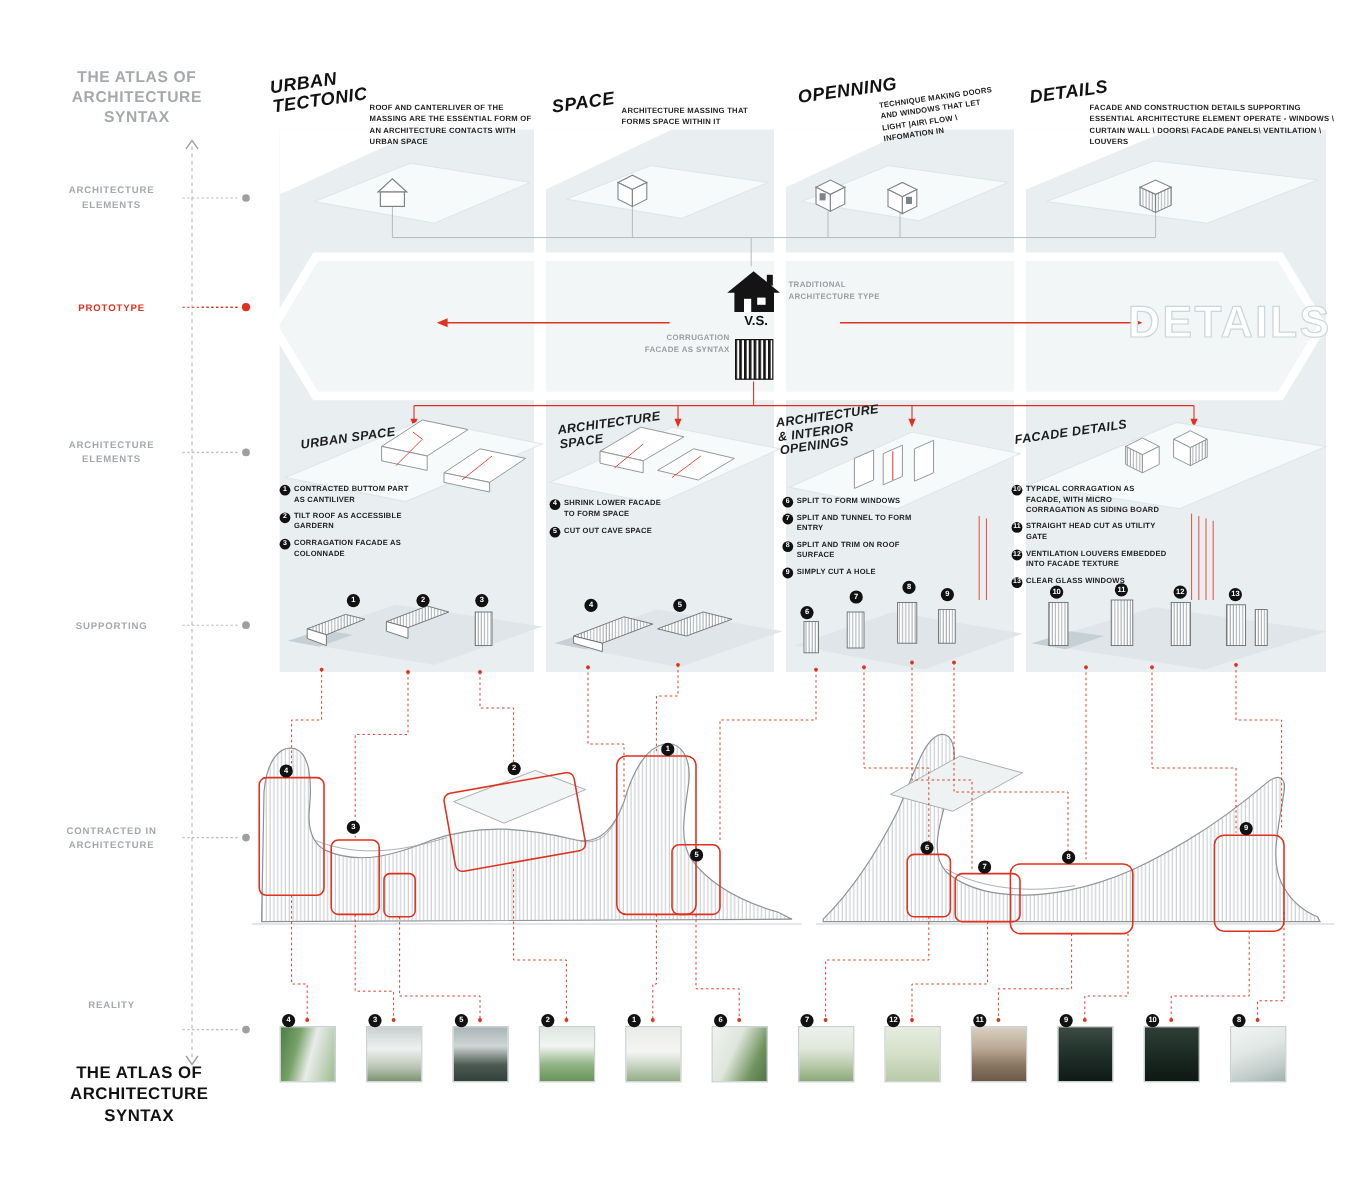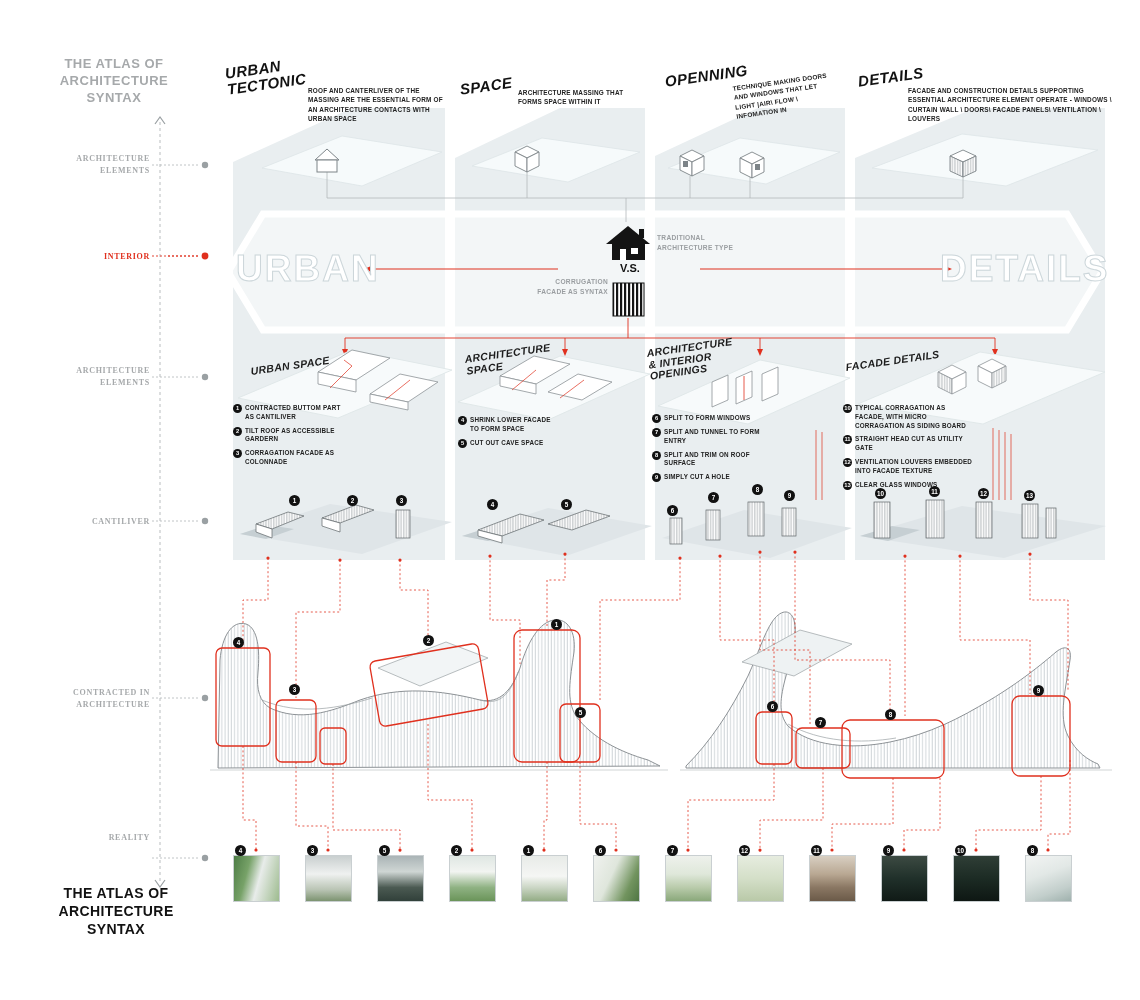--- a/index.html
+++ b/index.html
@@ -4,22 +4,22 @@
 <style>
   * { margin:0; padding:0; box-sizing:border-box; }
   html,body { width:1140px; height:1000px; background:#fff; font-family:"Liberation Sans",sans-serif; }
   .canvas { position:absolute; top:0; left:0; width:1140px; height:1000px; overflow:hidden; }
   .art { position:absolute; top:0; left:0; }
 
   .side-title-top { position:absolute; left:52px; top:56px; width:124px; text-align:center;
     font-size:13px; font-weight:bold; color:#a6a9ab; line-height:1.3; letter-spacing:0.5px; }
   .side-title-bottom { position:absolute; left:36px; top:884px; width:160px; text-align:center;
     font-size:14px; font-weight:800; color:#121212; line-height:1.3; letter-spacing:0.4px; }
-  .axis-label { position:absolute; left:36px; width:114px; text-align:right;
-    font-size:8px; font-weight:bold; color:#a6a9ab; letter-spacing:0.7px; line-height:1.5;font-family:Liberation Serif, serif; }
+  .axis-label { position:absolute; left:36px; width:114px; text-align:center;
+    font-size:8px; font-weight:bold; color:#a6a9ab; letter-spacing:0.7px; line-height:1.5; }
   .axis-label.red { color:#e0301e; }
 
   .col-head { position:absolute; font-style:italic; font-weight:800; font-size:15px; color:#111;
     letter-spacing:0.4px; transform:rotate(-8deg); transform-origin:left top; line-height:1.05; }
   .col-desc { position:absolute; font-size:6.4px; font-weight:bold; color:#222; line-height:1.45;
     letter-spacing:0.2px; }
   .col-desc.tilt { transform:rotate(-8deg); transform-origin:left top; }
 
   .proto-word { position:absolute; font-weight:800; font-size:37px; color:#ffffff; letter-spacing:2px;
     -webkit-text-stroke:1px #ccd6da; }
@@ -345,38 +345,37 @@
         <circle cx="832" cy="850" r="1.6"></circle>
     <circle cx="904" cy="850" r="1.6"></circle>
         <circle cx="976" cy="850" r="1.6"></circle>
         <circle cx="1048" cy="850" r="1.6"></circle>
   </g>
 </svg>
 
 <div class="side-title-top">THE ATLAS OF ARCHITECTURE SYNTAX</div>
 
 <div class="axis-label" style="top:153px">ARCHITECTURE ELEMENTS</div>
-<div class="axis-label red" style="top:251px">INTERIOR</div>
+<div class="axis-label red" style="top:251px">PROTOTYPE</div>
 <div class="axis-label" style="top:365px">ARCHITECTURE ELEMENTS</div>
-<div class="axis-label" style="top:516px">CANTILIVER</div>
+<div class="axis-label" style="top:516px">SUPPORTING</div>
 <div class="axis-label" style="top:687px">CONTRACTED IN ARCHITECTURE</div>
 <div class="axis-label" style="top:832px">REALITY</div>
 
 <div class="side-title-bottom">THE ATLAS OF ARCHITECTURE SYNTAX</div>
 
 <div class="col-head" style="left:224px;top:66px;width:92px">URBAN TECTONIC</div>
 <div class="col-desc" style="left:308px;top:86px;width:140px">ROOF AND CANTERLIVER OF THE MASSING ARE THE ESSENTIAL FORM OF AN ARCHITECTURE CONTACTS WITH URBAN SPACE</div>
 <div class="col-head" style="left:459px;top:82px">SPACE</div>
 <div class="col-desc" style="left:518px;top:88px;width:112px">ARCHITECTURE MASSING THAT FORMS SPACE WITHIN IT</div>
 <div class="col-head" style="left:664px;top:74px">OPENNING</div>
 <div class="col-desc tilt" style="left:732px;top:84px;width:105px">TECHNIQUE MAKING DOORS AND WINDOWS THAT LET LIGHT |AIR\ FLOW \ INFOMATION IN</div>
 <div class="col-head" style="left:857px;top:74px">DETAILS</div>
 <div class="col-desc" style="left:908px;top:86px;width:212px">FACADE AND CONSTRUCTION DETAILS SUPPORTING ESSENTIAL ARCHITECTURE ELEMENT OPERATE - WINDOWS \ CURTAIN WALL \ DOORS\ FACADE PANELS\ VENTILATION \ LOUVERS</div>
 
-<div class="proto-word" style="left:236px;top:248px">URBAN</div>
 <div class="proto-word" style="left:940px;top:248px">DETAILS</div>
 <div class="vs-label">V.S.</div>
 <div class="proto-note" style="left:657px;top:233px;width:80px">TRADITIONAL ARCHITECTURE TYPE</div>
 <div class="proto-note" style="left:534px;top:277px;width:74px;text-align:right">CORRUGATION FACADE AS SYNTAX</div>
 
 <div class="el-title" style="left:250px;top:366px">URBAN SPACE</div>
 <div class="el-title" style="left:464px;top:354px;width:88px">ARCHITECTURE SPACE</div>
 <div class="el-title" style="left:646px;top:348px;width:94px">ARCHITECTURE &amp; INTERIOR OPENINGS</div>
 <div class="el-title" style="left:845px;top:362px">FACADE DETAILS</div>
 

